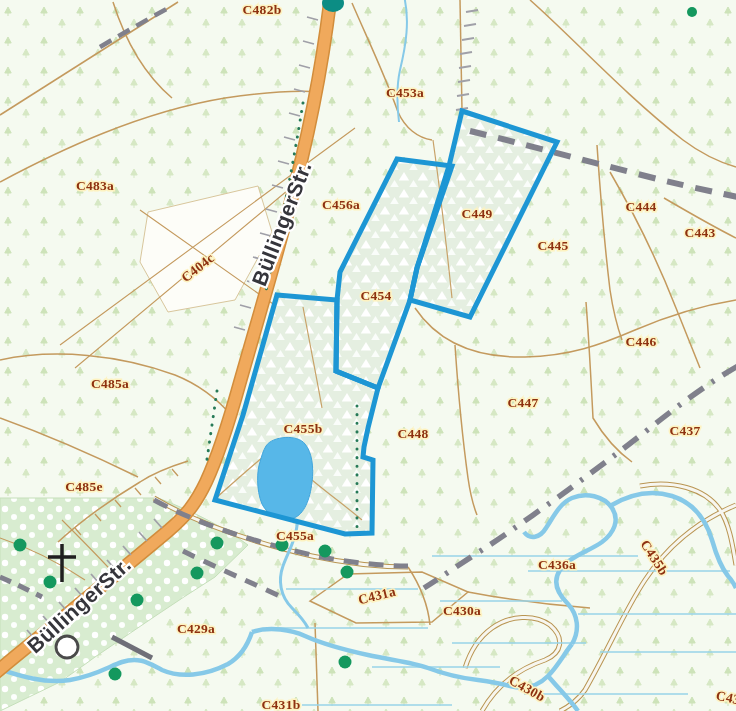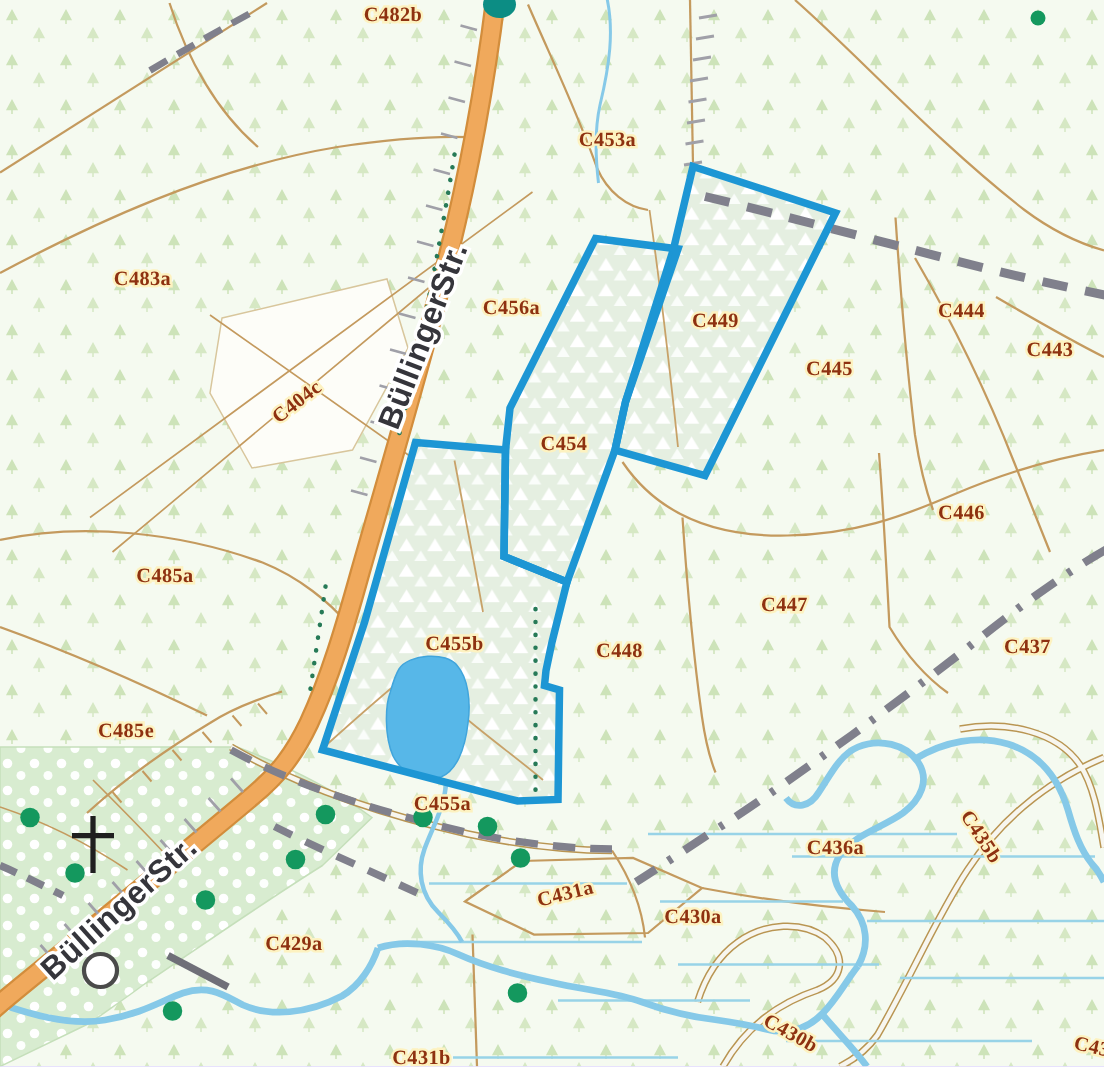--- a/index.html
+++ b/index.html
@@ -1,16 +1,16 @@
 <!DOCTYPE html>
 <html><head>
 <meta charset="utf-8">
 <style>
   html,body{margin:0;padding:0;background:#ffffff;}
-  .map-wrap{position:relative;width:736px;height:711px;overflow:hidden;background:#c4b5fd;}
+  .map-wrap{position:relative;width:736px;height:711px;overflow:hidden;background:#a21caf;}
   svg{display:block;}
   .plabel{font:bold 13.5px "Liberation Serif", serif;fill:#8e3110;stroke:#fdf2c0;stroke-width:3.2px;
           paint-order:stroke;text-anchor:middle;letter-spacing:.3px;}
   .roadlabel{font:bold 21px "Liberation Sans", sans-serif;fill:#35353b;stroke:#ffffff;stroke-width:4.5px;
           paint-order:stroke;text-anchor:middle;letter-spacing:.5px;}
 </style>
 </head>
 <body>
 
 <div class="map-wrap">

